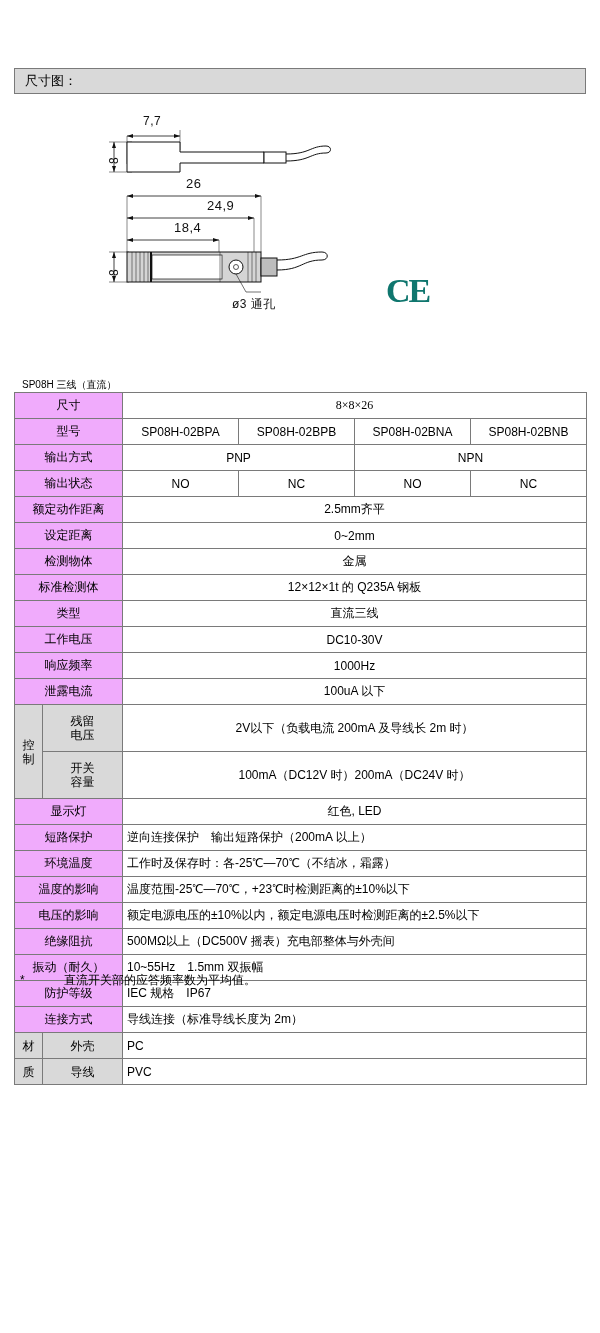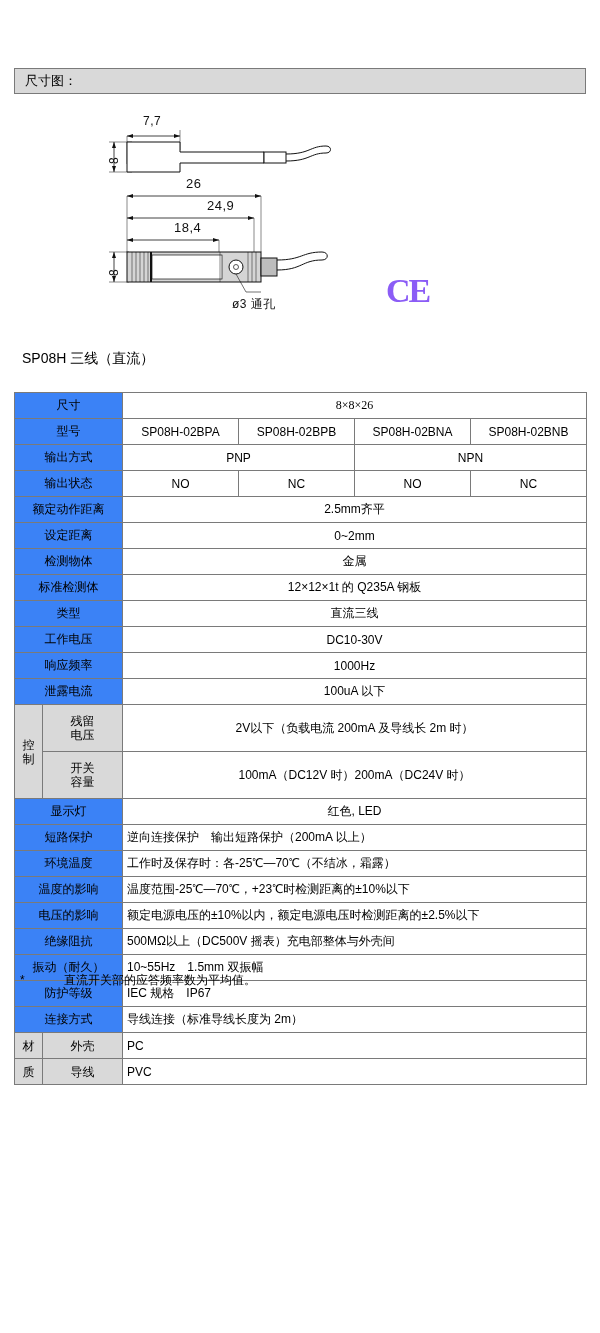--- a/index.html
+++ b/index.html
@@ -60,49 +60,49 @@
     transform-origin: left top;
   }
   .ce {
     position: absolute;
     left: 372px;
     top: 172px;
     font-family: "Liberation Serif", serif;
     font-size: 34px;
     font-weight: bold;
     letter-spacing: -2px;
-    color: #8b5cf6;
+    color: #0f766e;
   }
 
   
   .table-caption {
     position: absolute;
     left: 22px;
-    top: 350px;
-    font-size: 14px;
+    top: 378px;
+    font-size: 10px;
   }
 
   
   table.spec {
     position: absolute;
     left: 14px;
     top: 392px;
     width: 572px;
     border-collapse: collapse;
     table-layout: fixed;
     font-size: 12px;
   }
   table.spec td {
     border: 1px solid #7a7a7a;
     padding: 2px 4px;
     height: 21px;
     vertical-align: middle;
   }
   .lbl {
-    background: #3b82f6;
+    background: #f0abfc;
     text-align: center;
     width: 108px;
   }
   .lbl-narrow {
     background: #d9d9d9;
     text-align: center;
     width: 28px;
     line-height: 14px;
   }
   .lbl-mid {

